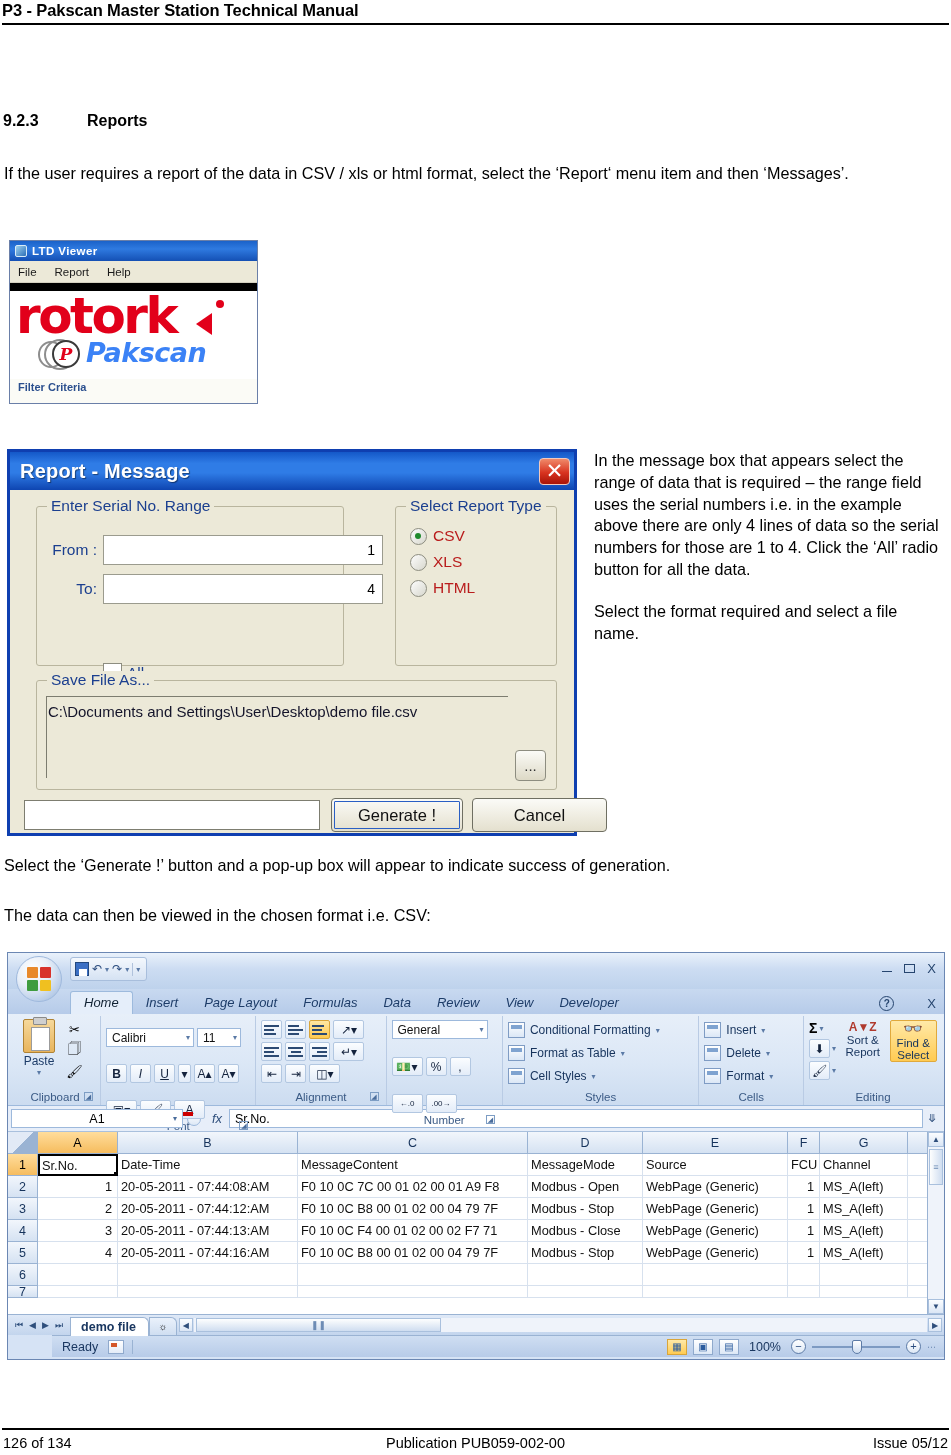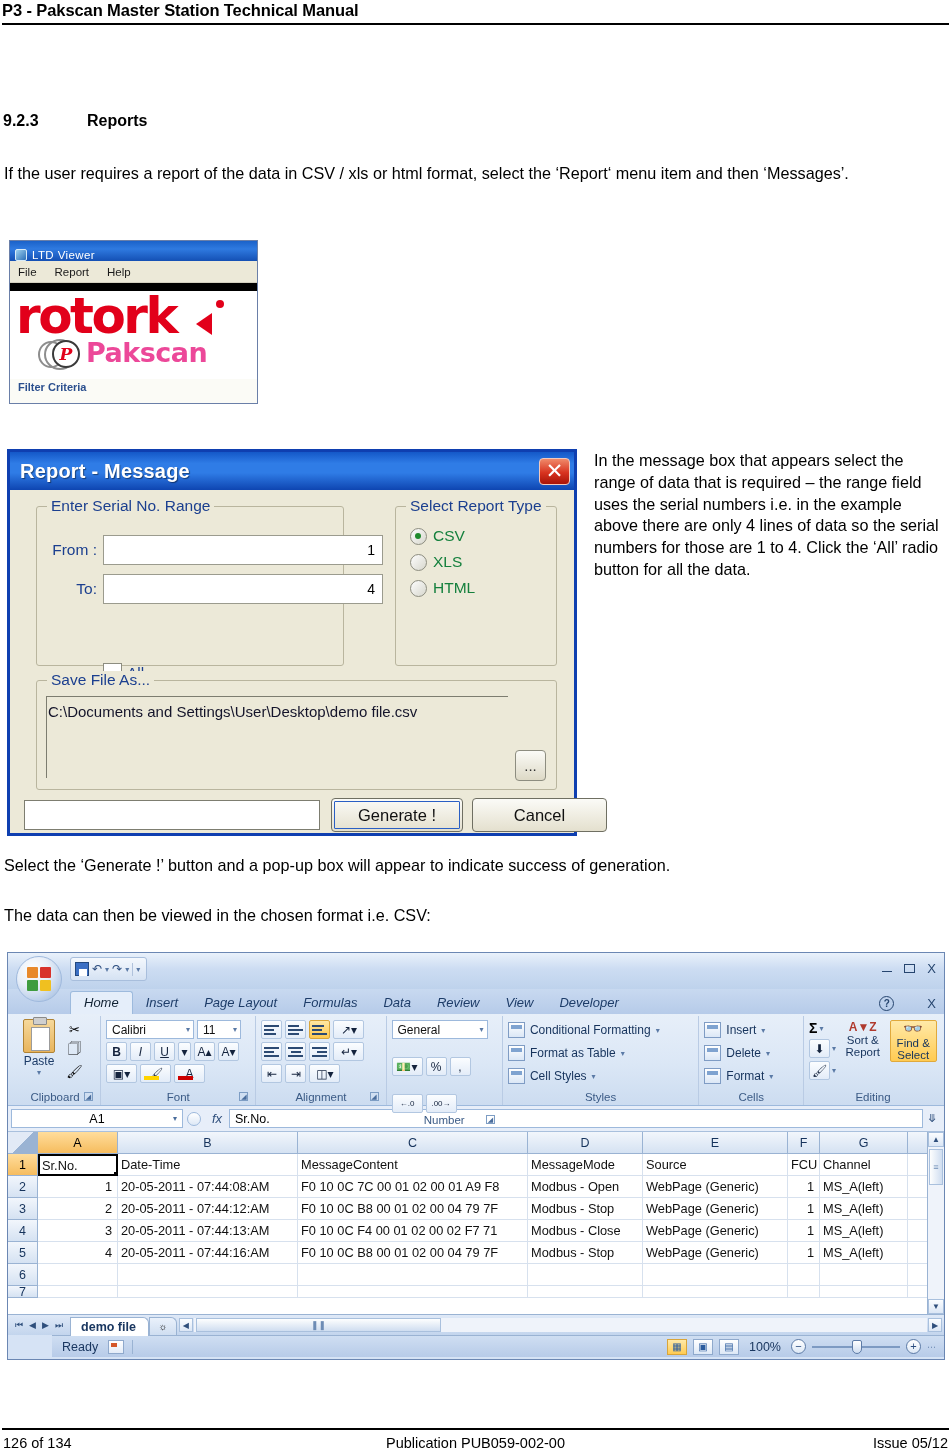--- a/index.html
+++ b/index.html
@@ -59,23 +59,23 @@
     position: absolute; left: 9px; top: 240px;
     width: 249px; height: 164px;
     background: #fbfbf6;
     border: 1px solid #6a7fa8;
     box-sizing: border-box;
     overflow: hidden;
   }
   .ltd-title {
     height: 20px;
     background: linear-gradient(to bottom,#1b62c9 0%, #2f7ae0 40%, #1450b4 100%);
-    display: flex; align-items: flex-end; gap: 5px;
+    display: flex; align-items: center; gap: 5px;
     padding-left: 5px;
-    color: #fff; font-size: 11.5px; font-weight: normal;
+    color: #fff; font-size: 11.5px; font-weight: bold;
     letter-spacing: 0.4px;
   }
   .ltd-ico {
     width: 12px; height: 12px; border-radius: 2px;
     background: linear-gradient(135deg,#9fd2ef,#2b6fb8);
     border: 1px solid #d9ecf8; box-sizing: border-box;
     flex: 0 0 auto;
   }
   .ltd-menu {
     height: 21px; background: #ece9d8;
@@ -124,22 +124,22 @@
     position: absolute; left: 14px; top: 2px;
     width: 24px; height: 24px; border-radius: 50%;
     border: 2px solid #3a3a3a; background: #fff;
     display: flex; align-items: center; justify-content: center;
     font-family: "DejaVu Serif", serif;
     color: #e2001a; font-weight: bold; font-size: 17px;
     font-style: italic;
   }
   .pakscan-word {
     font-family: "DejaVu Sans", sans-serif;
-    font-weight: bold;
-    font-size: 27px; color: #ec4899; letter-spacing: -0.5px;
+    font-style: italic; font-weight: bold;
+    font-size: 27px; color: #3b82f6; letter-spacing: -0.5px;
   }
   .ltd-filter {
     padding: 2px 0 0 8px;
     font-size: 11px; color: #2b4f8e; font-weight: bold;
   }
 
   
   .rep-dlg {
     position: absolute; left: 7px; top: 449px;
     width: 570px; height: 387px;
@@ -221,21 +221,21 @@
     width: 17px; height: 17px; border-radius: 50%;
     background: linear-gradient(135deg,#fdfdfd,#d7d7cd);
     border: 1.5px solid #8d8d80; box-sizing: border-box;
     position: relative; flex: 0 0 auto;
   }
   .rd.on::after {
     content: ""; position: absolute; left: 4px; top: 4px;
     width: 6px; height: 6px; border-radius: 50%;
     background: #1f8a2c;
   }
-  .radio-row .rl { color: #15803d; font-size: 15.5px; }
+  .radio-row .rl { color: #b91c1c; font-size: 15.5px; }
 
   .path-box {
     position: absolute; left: 9px; top: 15px;
     width: 462px; height: 82px;
     background: #ece9d8;
     border-left: 1.6px solid #7d7d70;
     border-top: 1.6px solid #7d7d70;
     box-sizing: border-box;
     padding: 6px 0 0 1px;
     color: #14142a; font-size: 15px; white-space: nowrap;
@@ -408,21 +408,21 @@
   }
   .paste-ico::before {
     content:""; position:absolute; left:9px; top:-3px; width:12px; height:6px;
     background:#cfcfcf; border:1px solid #8a8a8a; border-radius:1px;
   }
   .clip-left .t { font-size: 12px; color: #1d3c68; margin-top: 1px; }
   .clip-right { display: flex; flex-direction: column; gap: 3px; padding-top: 2px; }
   .mini { width: 19px; height: 18px; display:flex; align-items:center; justify-content:center; font-size: 13px; }
 
   
-  .g-font .gbody { flex-direction: column; gap: 3px; padding-top: 2px; }
+  .g-font .gbody { flex-direction: column; gap: 17px; padding-top: 2px; margin-top: 8px; }
   .frow { display: flex; align-items: center; gap: 3px; }
   .fbtn {
     width: 21px; height: 19px;
     display: flex; align-items: center; justify-content: center;
     background: linear-gradient(to bottom,#fbfdff,#e3ecf8);
     border: 1px solid #b2c7e1; border-radius: 2px; box-sizing: border-box;
     font-size: 12px; color: #14233d;
   }
   .fbtn.wide { width: 31px; }
   .swatch { position: relative; }
@@ -746,20 +746,21 @@
       <span>Generate !</span>
     </div>
     <div class="btn btn-cancel">
       <span>Cancel</span>
     </div>
   </div>
 </div>
 
 <div class="side-text">
   <p>In the message box that appears select the range of data that is required – the range field uses the serial numbers i.e. in the example above there are only 4 lines of data so the serial numbers for those are 1 to 4.  Click the ‘All’ radio button for all the data.</p>
+  <p>Select the format required and select a file name.</p>
 </div>
 
 <div class="para para-generate">Select the ‘Generate !’ button and a pop-up box will appear to indicate success of generation.</div>
 <div class="para para-csv">The data can then be viewed in the chosen format i.e. CSV:</div>
 
 <div class="xl">
 
   <div class="xl-titlebar">
     <div class="office-orb">
       <span class="orb-inner">

